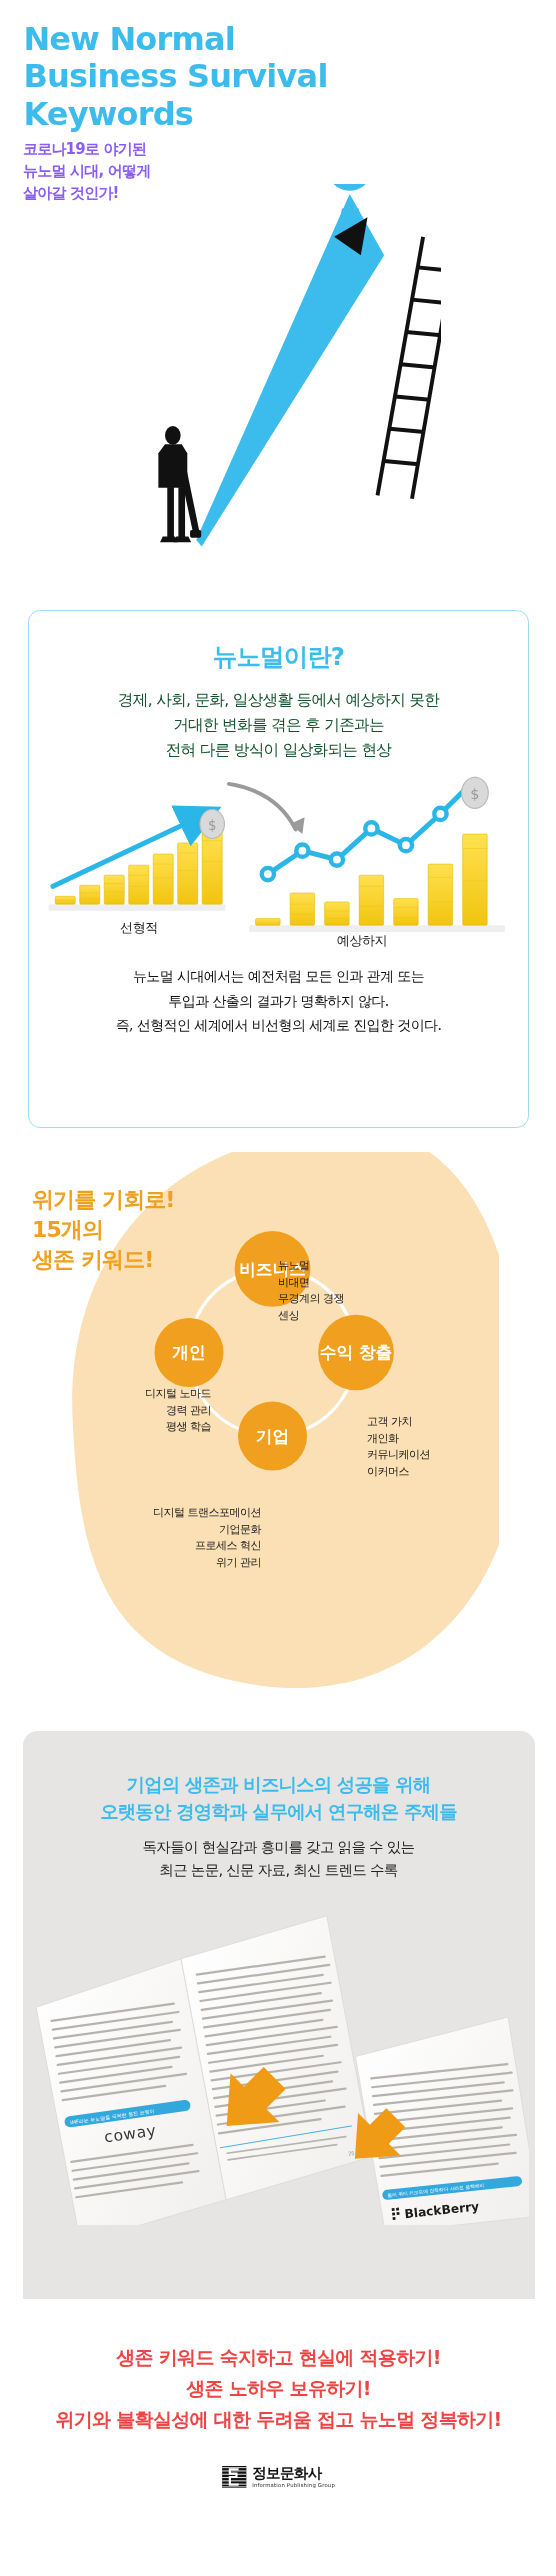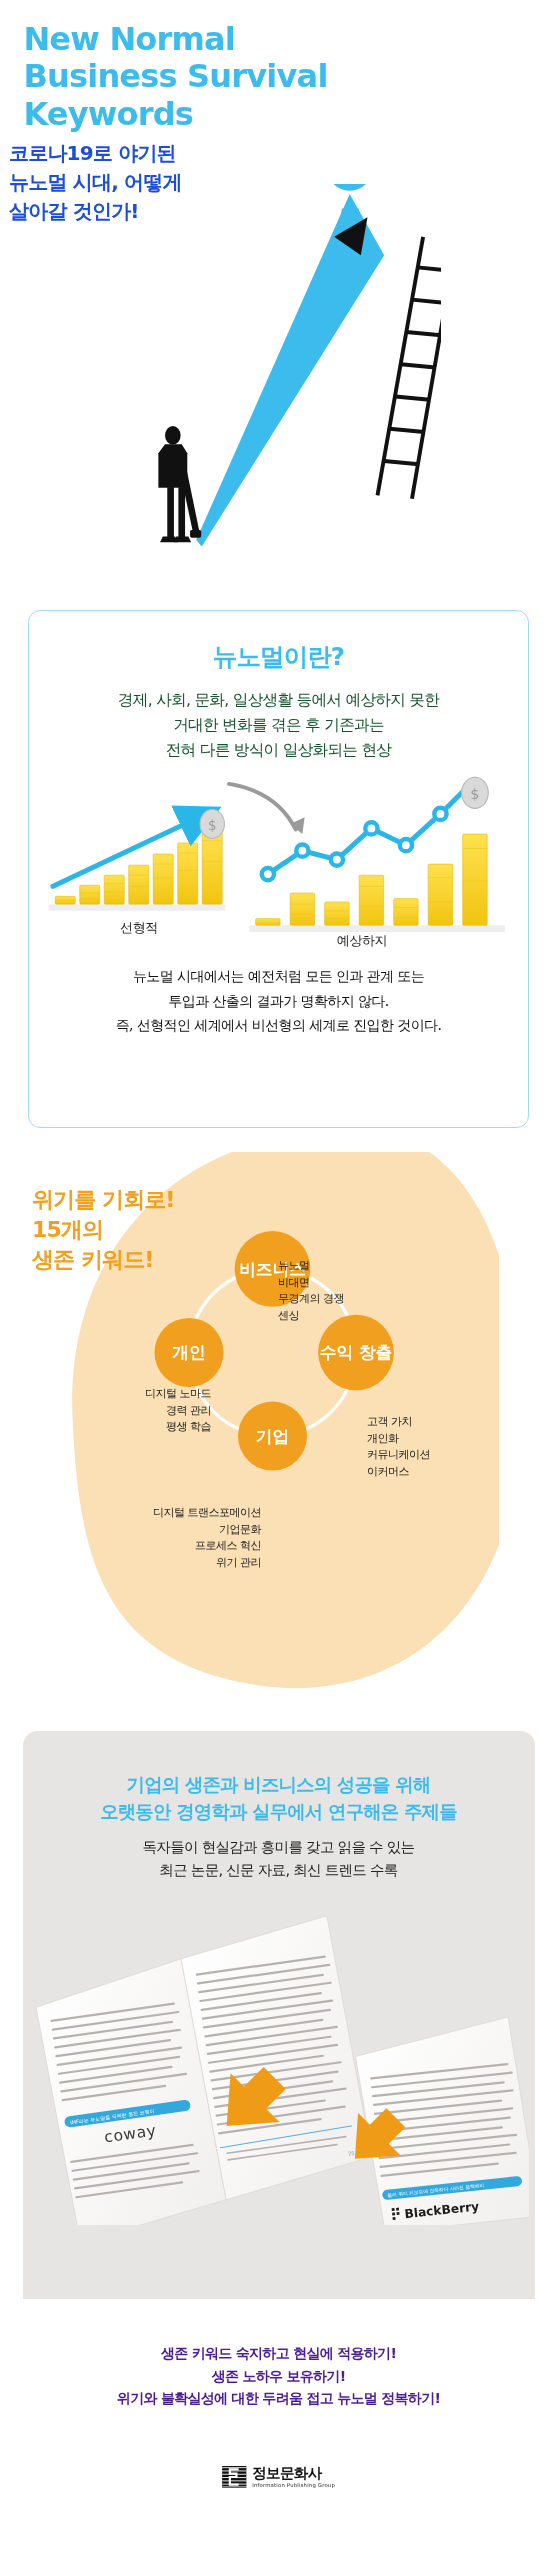--- a/index.html
+++ b/index.html
@@ -32,24 +32,24 @@
     top: 21px;
     color: #3cbced;
     font-size: 32px;
     font-weight: bold;
     line-height: 1.17;
     letter-spacing: -0.8px;
     white-space: pre-line;
   }
   .hero-sub {
     position: absolute;
-    left: 9px;
+    left: 23px;
     top: 139px;
-    color: #1d4ed8;
-    font-size: 20px;
+    color: #8b5cf6;
+    font-size: 15px;
     font-weight: bold;
     line-height: 1.45;
     letter-spacing: -0.8px;
     white-space: pre-line;
   }
   .hero-art { position: absolute; left: 0; top: 184px; width: 557px; height: 406px; }
 
   
   .sec2 {
     position: relative;
@@ -172,22 +172,22 @@
     letter-spacing: -0.7px;
     white-space: pre-line;
   }
   .books { position: relative; margin: 10px auto 0; width: 501px; height: 334px; }
 
   
   .sec5 { position: relative; width: 557px; height: 277px; background: #ffffff; }
   .cta {
     padding-top: 43px;
     text-align: center;
-    color: #4c1d95;
-    font-size: 14px;
+    color: #ef4444;
+    font-size: 19px;
     font-weight: bold;
     line-height: 1.62;
     letter-spacing: -0.7px;
     white-space: pre-line;
   }
   .footer-logo {
     position: absolute;
     left: 0; right: 0;
     top: 167px;
     display: flex;

